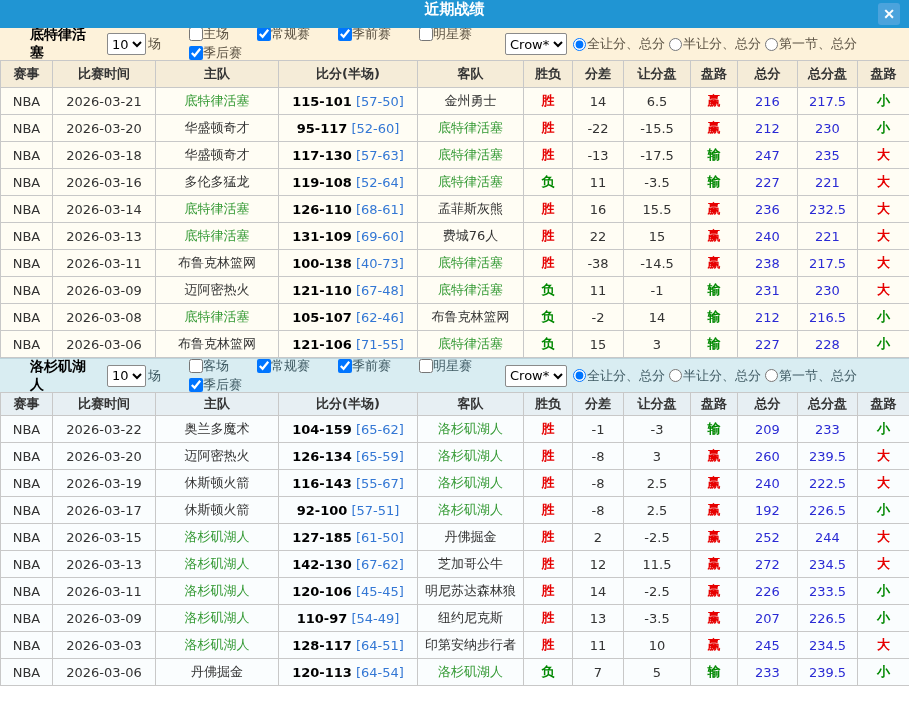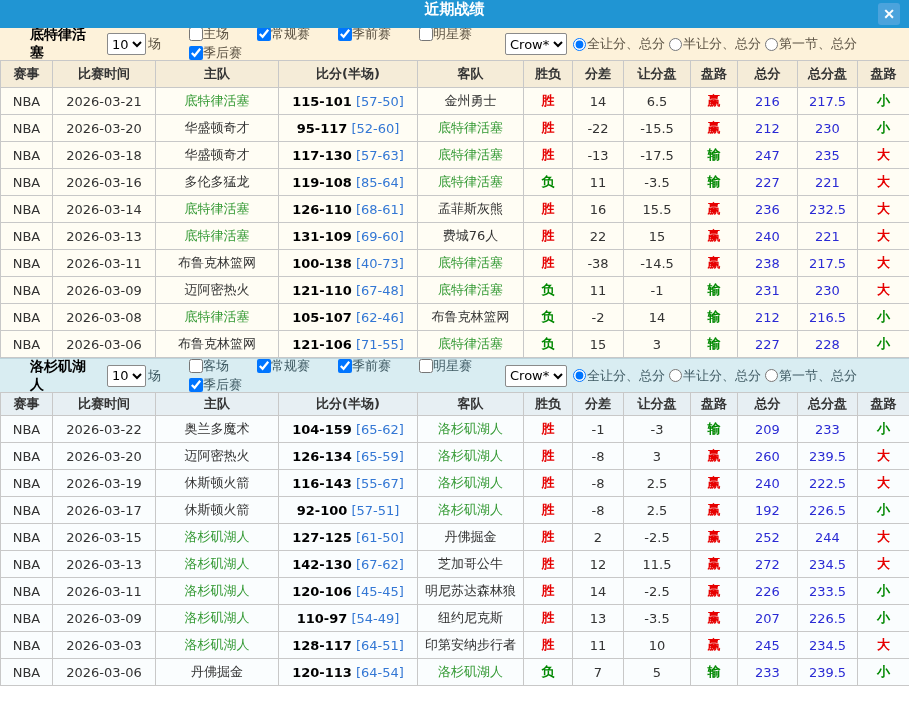--- a/index.html
+++ b/index.html
@@ -165,21 +165,21 @@
               <td>-17.5</td>
               <td class="green-txt">输</td>
               <td class="blue-num">247</td>
               <td class="blue-num">235</td>
               <td class="red-txt">大</td>
             </tr>
             <tr>
               <td>NBA</td>
               <td>2026-03-16</td>
               <td>多伦多猛龙</td>
-              <td><span class="score-main">119-108</span><span class="score-half"> [85-64]</span></td>
+              <td><span class="score-main">119-108</span><span class="score-half"> [52-64]</span></td>
               <td class="hl">底特律活塞</td>
               <td class="green-txt">负</td>
               <td>11</td>
               <td>-3.5</td>
               <td class="green-txt">输</td>
               <td class="blue-num">227</td>
               <td class="blue-num">221</td>
               <td class="red-txt">大</td>
             </tr>
             <tr>
@@ -391,21 +391,21 @@
               <td>2.5</td>
               <td class="red-txt">赢</td>
               <td class="blue-num">192</td>
               <td class="blue-num">226.5</td>
               <td class="green-txt">小</td>
             </tr>
             <tr>
               <td>NBA</td>
               <td>2026-03-15</td>
               <td class="hl">洛杉矶湖人</td>
-              <td><span class="score-main">127-125</span><span class="score-half"> [61-50]</span></td>
+              <td><span class="score-main">127-185</span><span class="score-half"> [61-50]</span></td>
               <td>丹佛掘金</td>
               <td class="red-txt">胜</td>
               <td>2</td>
               <td>-2.5</td>
               <td class="red-txt">赢</td>
               <td class="blue-num">252</td>
               <td class="blue-num">244</td>
               <td class="red-txt">大</td>
             </tr>
             <tr>

